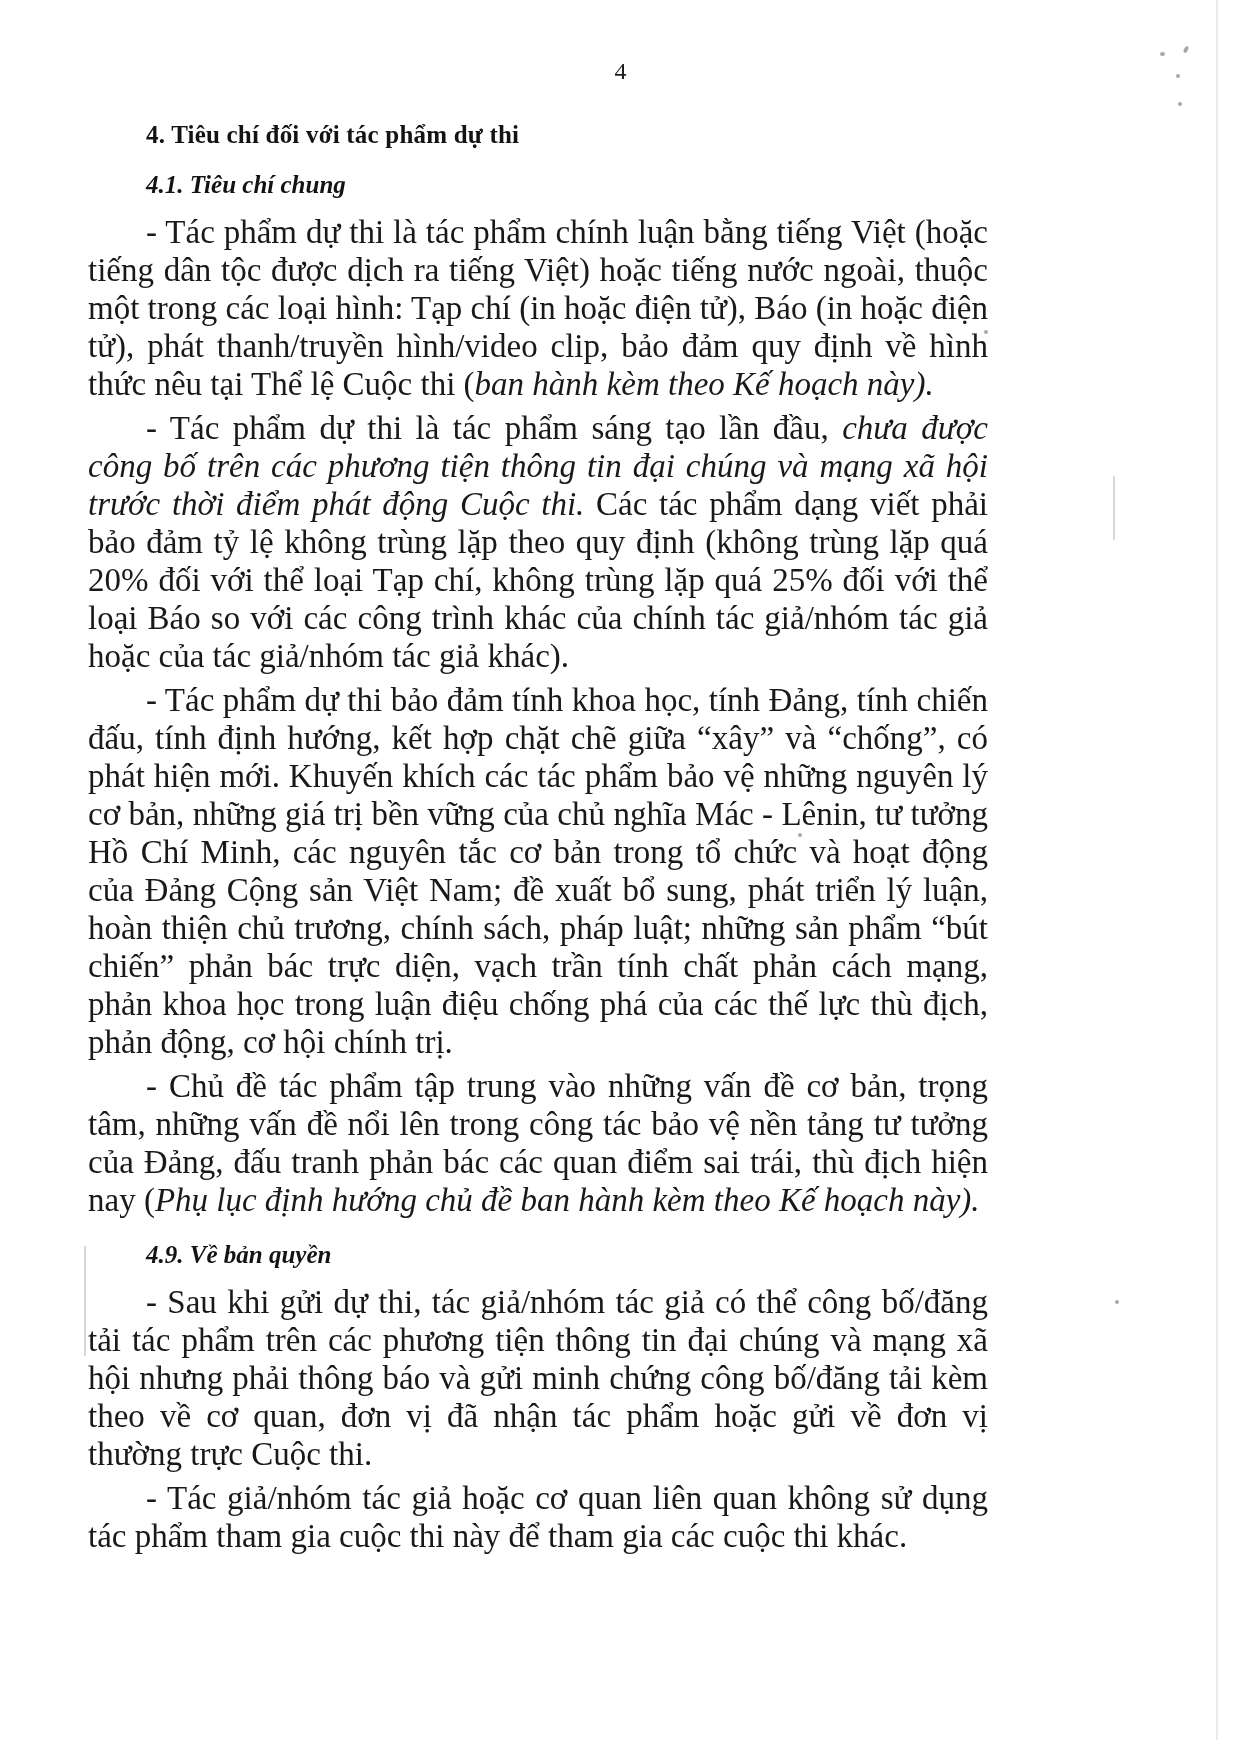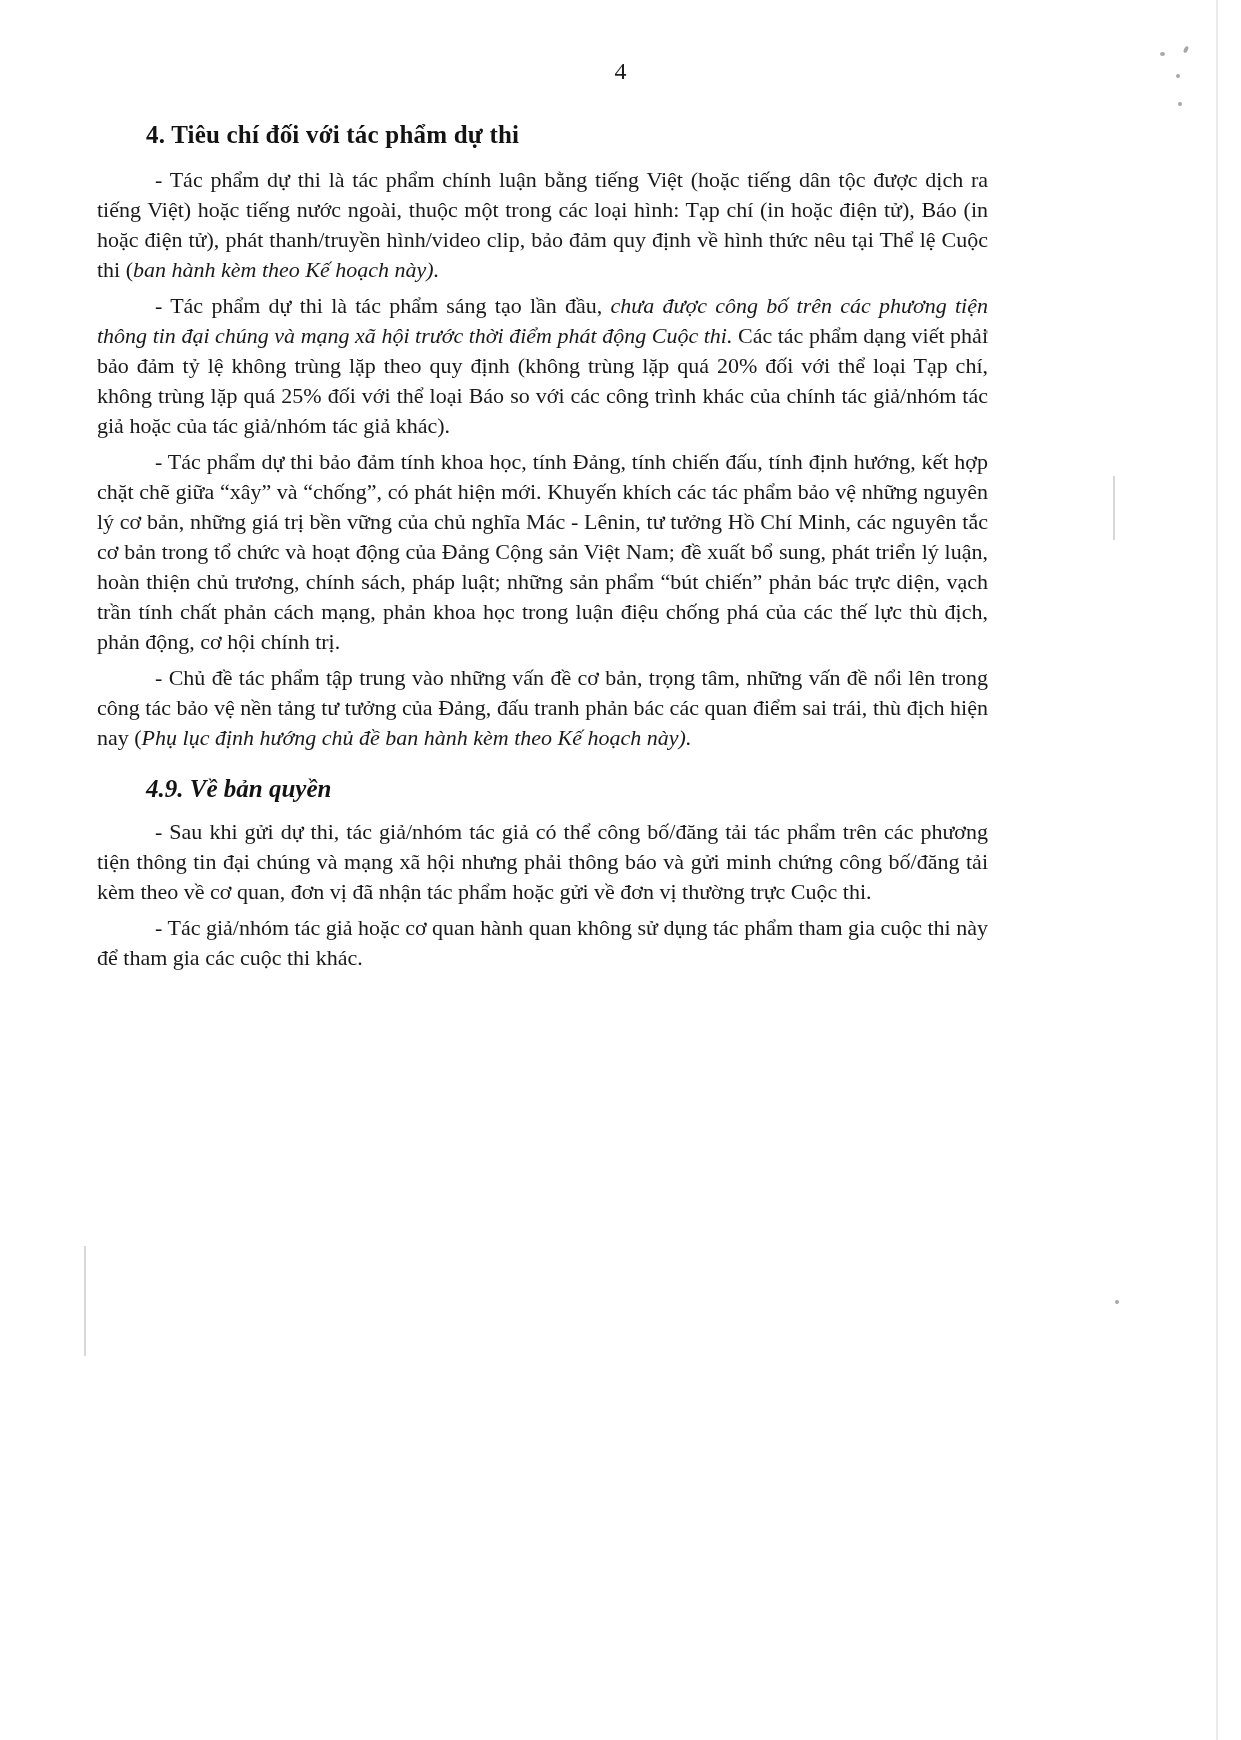--- a/index.html
+++ b/index.html
@@ -43,23 +43,23 @@
   }
   .h-sub {
     font-size: 25px;
     font-weight: bold;
     font-style: italic;
     margin: 22px 0 14px 0;
     padding-left: 58px;
     color: #131313;
   }
   p.para {
-    font-size: 22px;
-    line-height: 30px;
-    margin: 0 0 6px 9px;
+    font-size: 33px;
+    line-height: 38px;
+    margin: 0 0 6px 0;
     text-align: justify;
     text-justify: inter-word;
     text-indent: 58px;
     color: #191919;
   }
   .ital {
     font-style: italic;
   }
   .speck {
     position: absolute;
@@ -87,20 +87,21 @@
   <div class="speck" style="left:798px;top:833px;width:4px;height:4px;"></div>
   <div class="speck" style="left:1115px;top:1300px;width:4px;height:4px;"></div>
   <div class="edge-line" style="left:1113px;top:476px;width:2px;height:64px;"></div>
   <div class="edge-line" style="left:84px;top:1246px;width:2px;height:110px;"></div>
   <div class="edge-line" style="left:1216px;top:0px;width:2px;height:1740px;opacity:0.5;"></div>
 
   <div class="content">
 
     <h2 class="h-section">4. Tiêu chí đối với tác phẩm dự thi</h2>
 
+    <h3 class="h-sub">4.1. Tiêu chí chung</h3>
 
     <p class="para">
       <span>- Tác phẩm dự thi là tác phẩm chính luận bằng tiếng Việt (hoặc tiếng dân tộc được dịch ra tiếng Việt) hoặc tiếng nước ngoài, thuộc một trong các loại hình: Tạp chí (in hoặc điện tử), Báo (in hoặc điện tử), phát thanh/truyền hình/video clip, bảo đảm quy định về hình thức nêu tại Thể lệ Cuộc thi (</span><span class="ital">ban hành kèm theo Kế hoạch này).</span>
     </p>
 
     <p class="para">
       <span>- Tác phẩm dự thi là tác phẩm sáng tạo lần đầu, </span><span class="ital">chưa được công bố trên các phương tiện thông tin đại chúng và mạng xã hội trước thời điểm phát động Cuộc thi. </span><span>Các tác phẩm dạng viết phải bảo đảm tỷ lệ không trùng lặp theo quy định (không trùng lặp quá 20% đối với thể loại Tạp chí, không trùng lặp quá 25% đối với thể loại Báo so với các công trình khác của chính tác giả/nhóm tác giả hoặc của tác giả/nhóm tác giả khác).</span>
     </p>
 
 
@@ -113,17 +114,17 @@
     </p>
 
     <h3 class="h-sub">4.9. Về bản quyền</h3>
 
 
     <p class="para">
       <span>- Sau khi gửi dự thi, tác giả/nhóm tác giả có thể công bố/đăng tải tác phẩm trên các phương tiện thông tin đại chúng và mạng xã hội nhưng phải thông báo và gửi minh chứng công bố/đăng tải kèm theo về cơ quan, đơn vị đã nhận tác phẩm hoặc gửi về đơn vị thường trực Cuộc thi.</span>
     </p>
 
     <p class="para">
-      <span>- Tác giả/nhóm tác giả hoặc cơ quan hành quan không sử dụng tác phẩm tham gia cuộc thi này để tham gia các cuộc thi khác.</span>
+      <span>- Tác giả/nhóm tác giả hoặc cơ quan liên quan không sử dụng tác phẩm tham gia cuộc thi này để tham gia các cuộc thi khác.</span>
     </p>
 
   </div>
 </div>
 
 </body></html>

